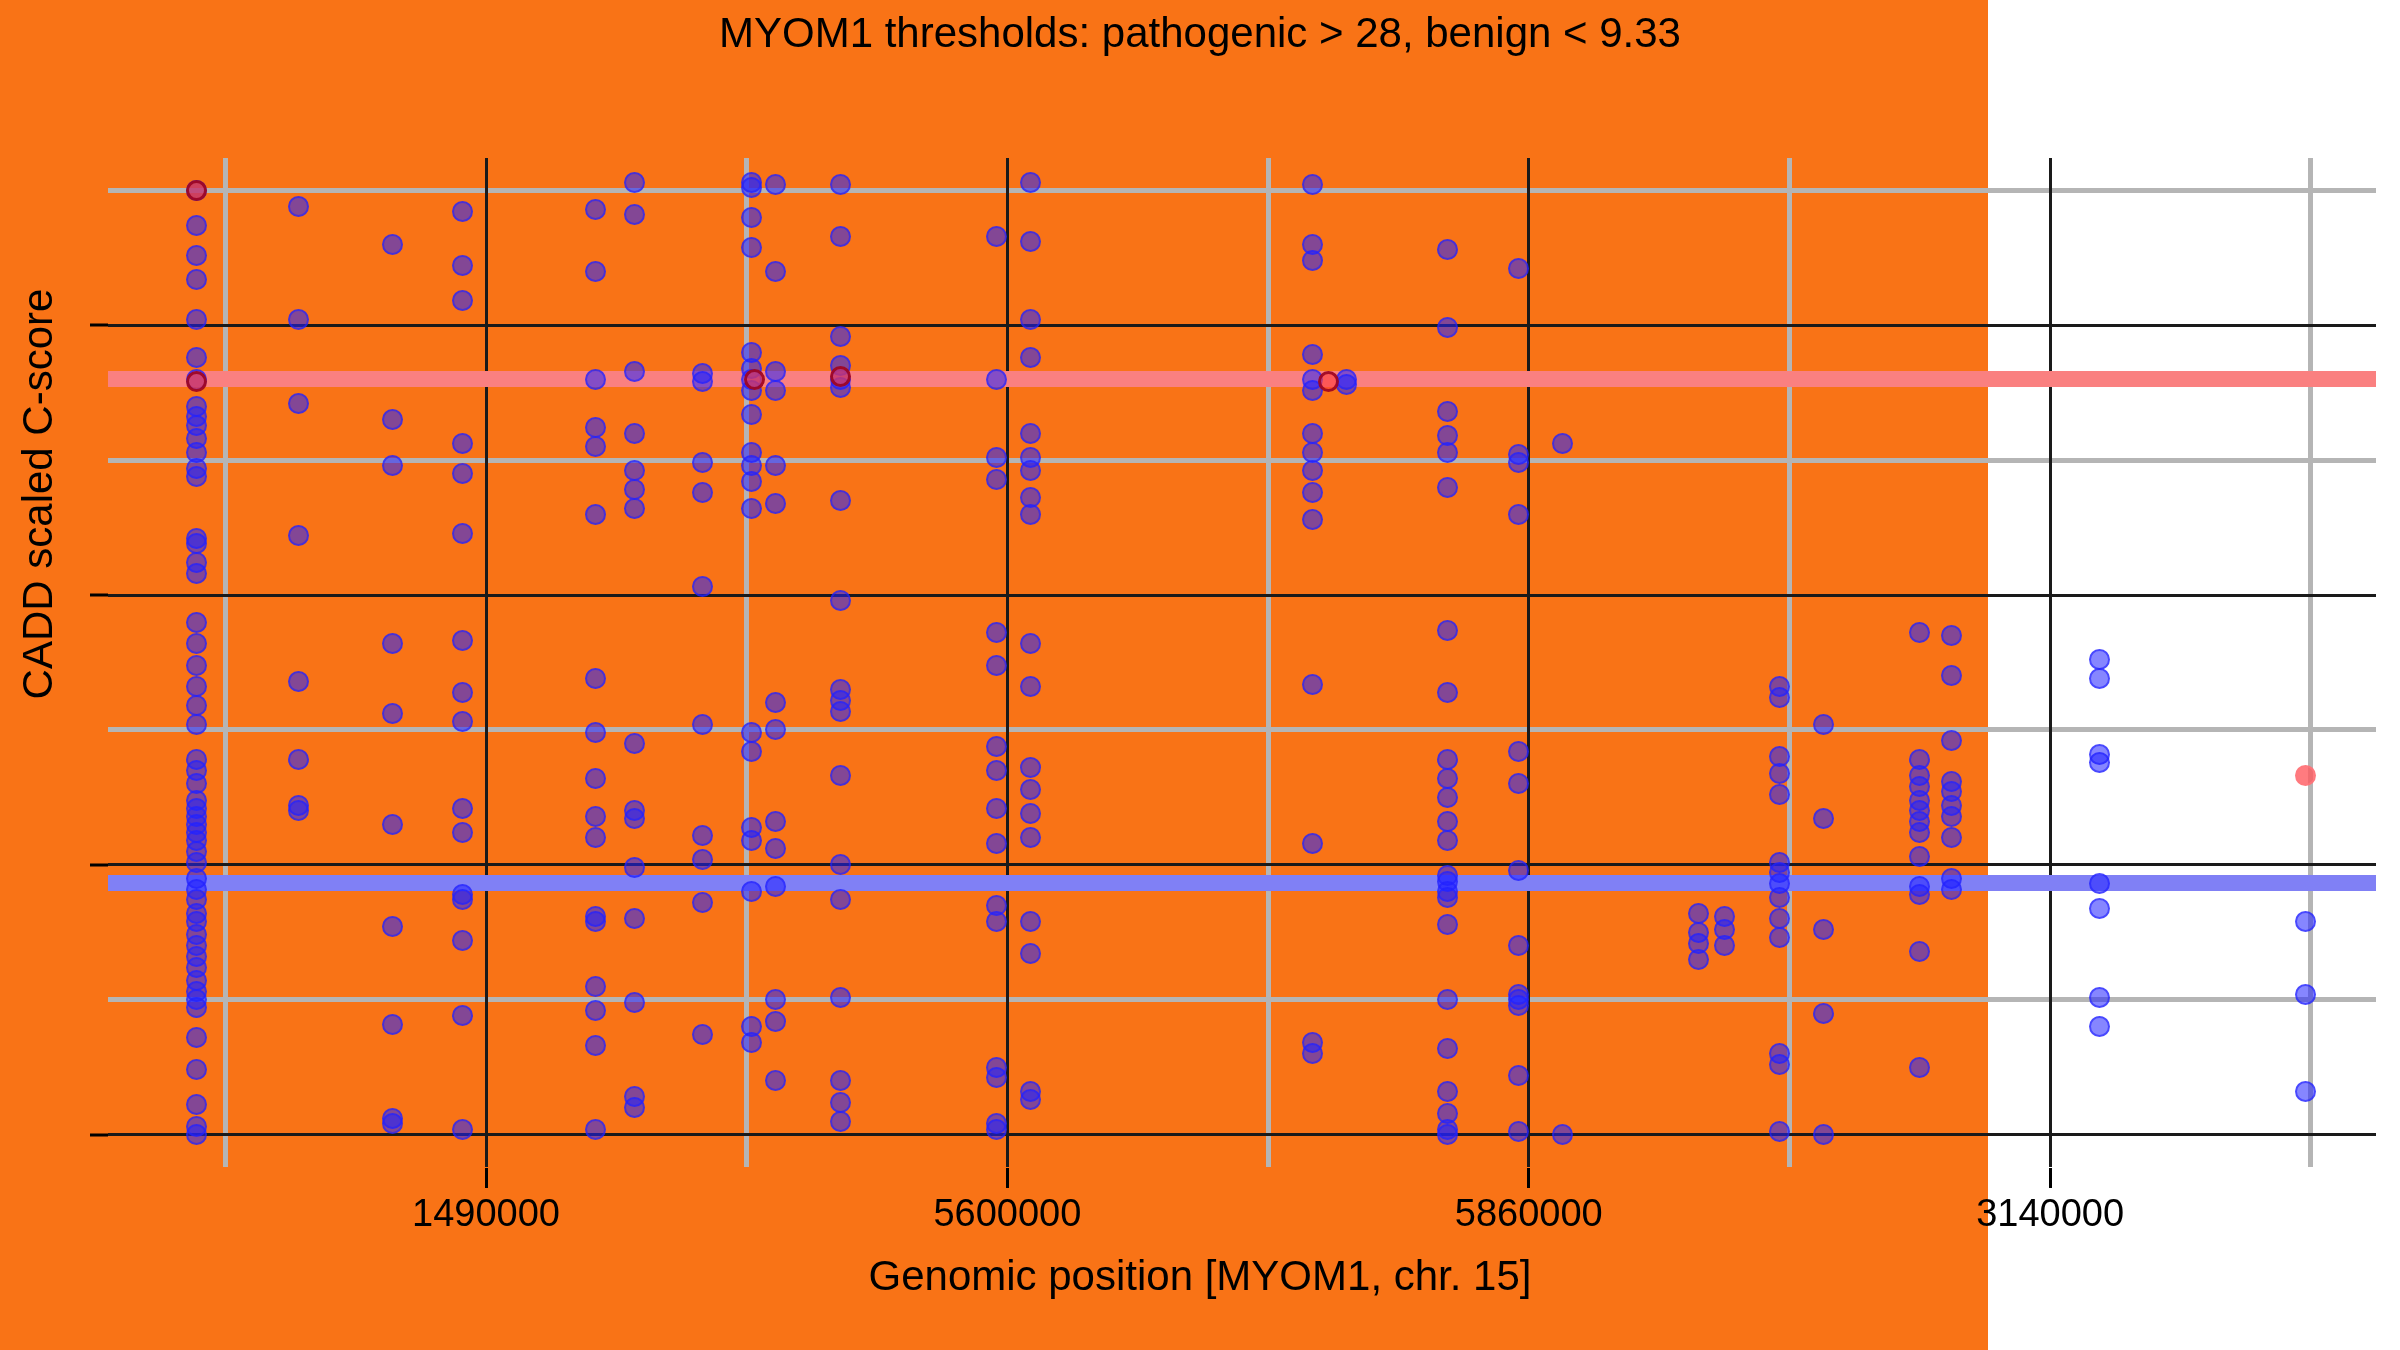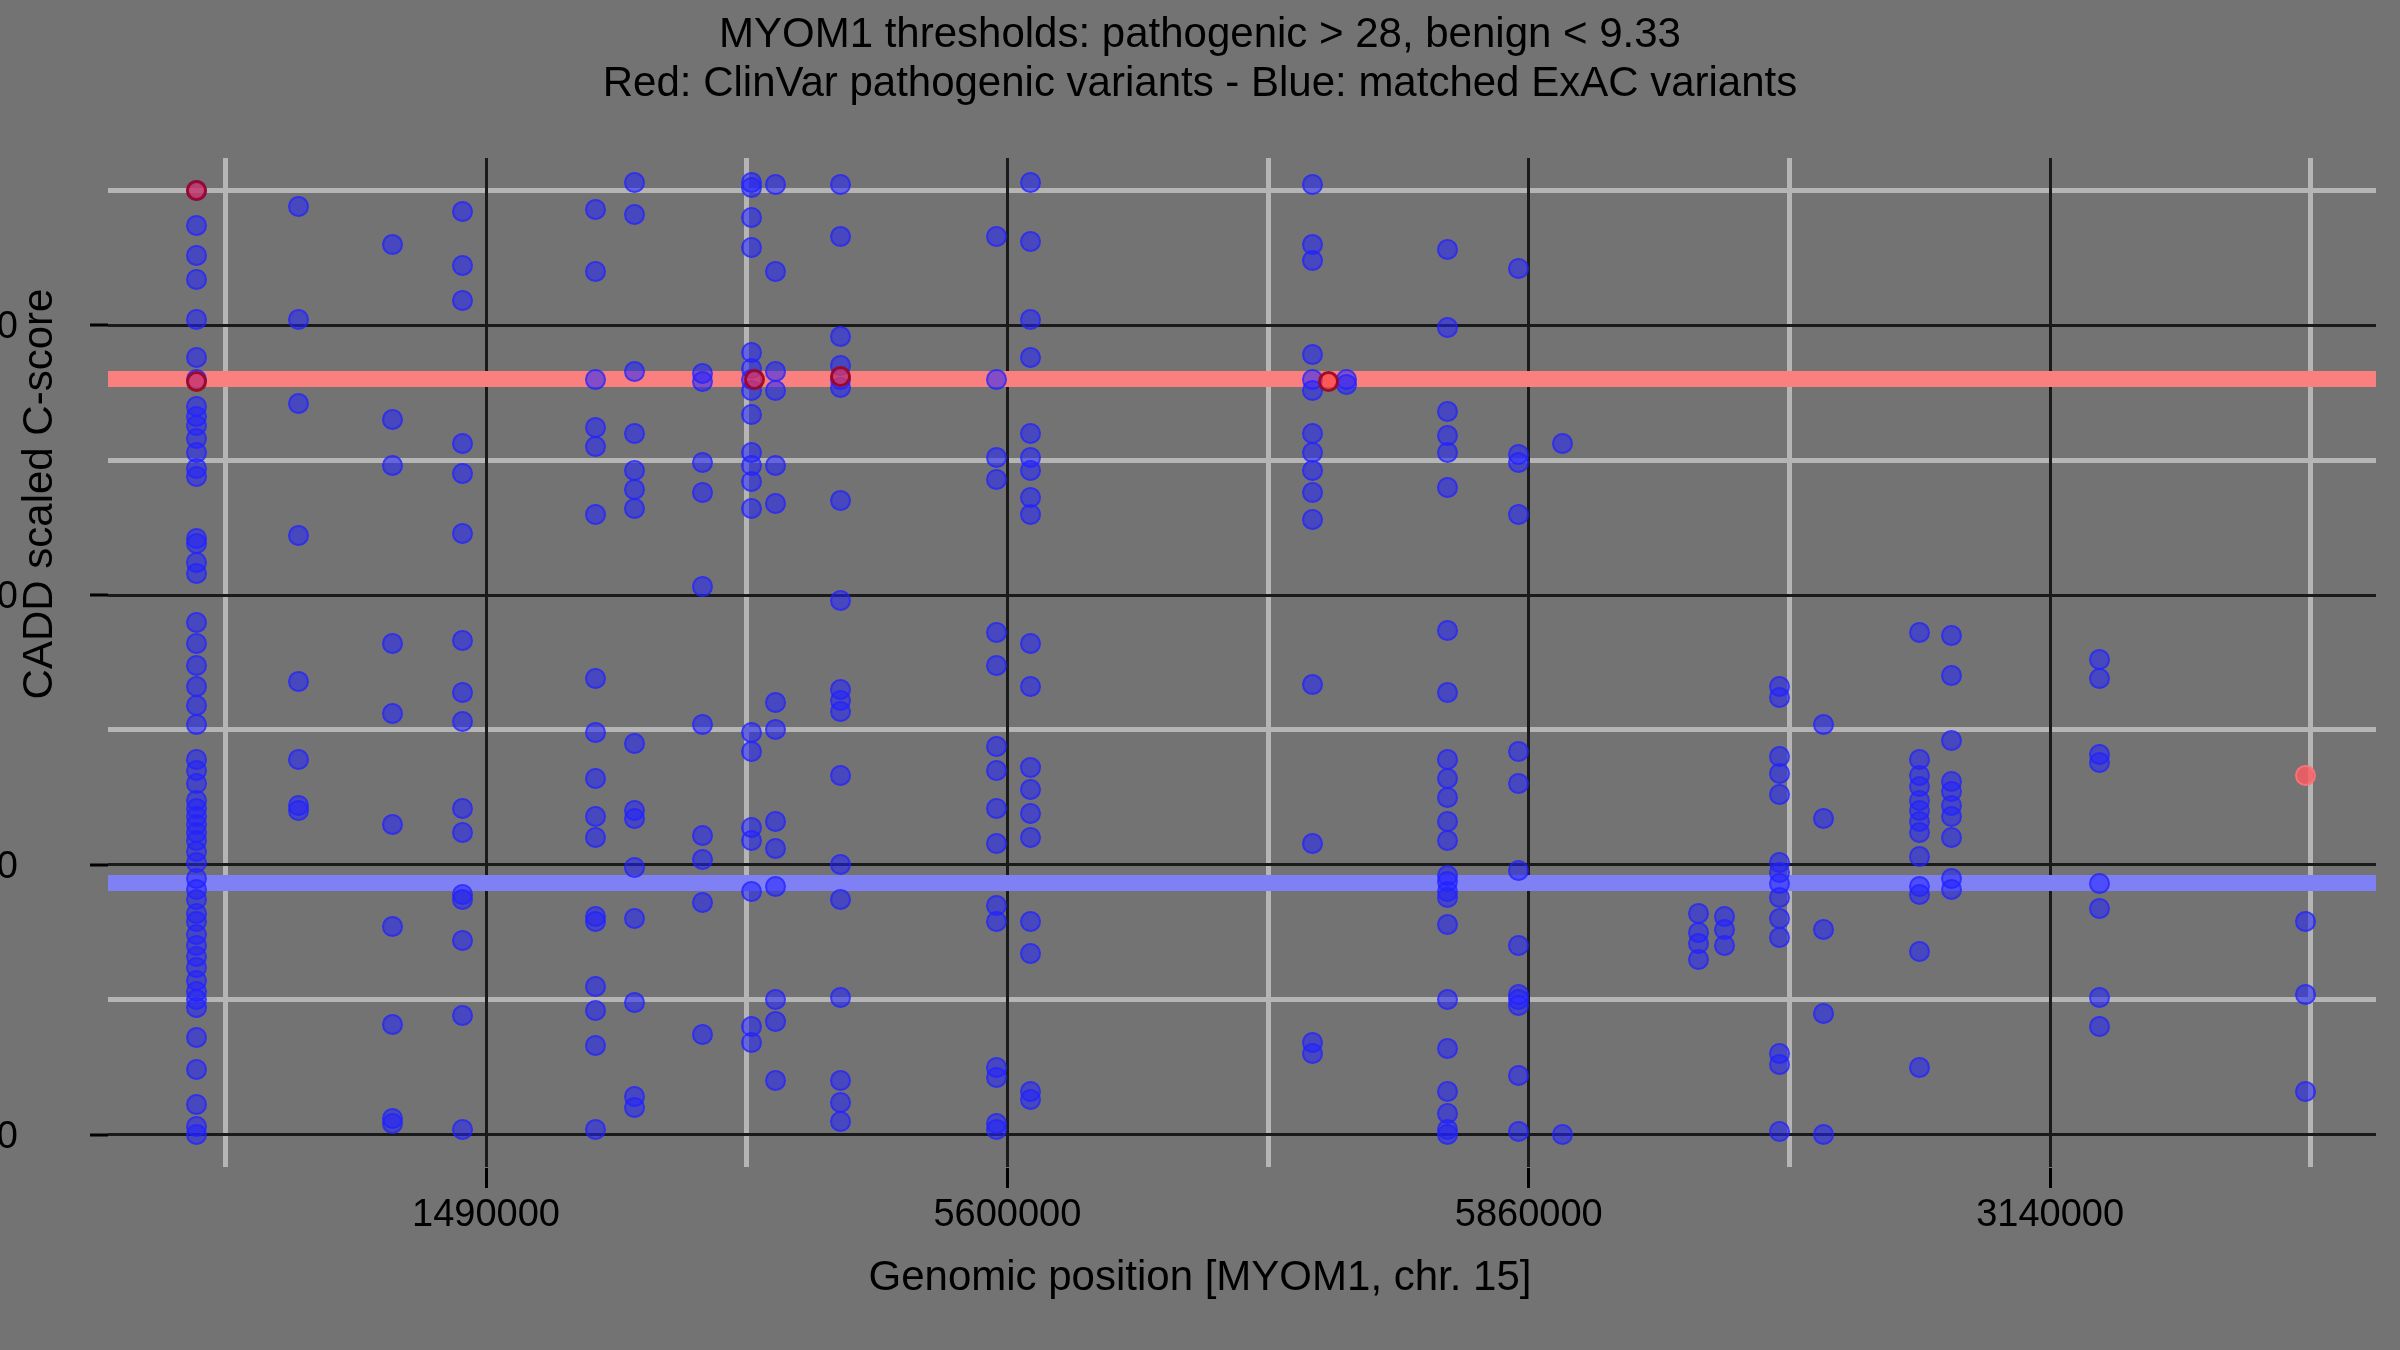--- a/index.html
+++ b/index.html
@@ -1,17 +1,17 @@
 <!DOCTYPE html>
 <html><head>
 <meta charset="utf-8">
 <style>
   html,body{margin:0;padding:0;background:#ffffff;}
   body{width:2400px;height:1350px;font-family:"Liberation Sans",sans-serif;overflow:hidden;}
-  #root{position:relative;width:2400px;height:1350px;background:#737373;}
+  #root{position:relative;width:1988px;height:1350px;background:#f97316;}
 
   .title-block{position:absolute;left:0;top:8px;width:2400px;text-align:center;}
   .title-line{font-size:42px;line-height:49px;color:#000;white-space:nowrap;}
 
   
   #plot{position:absolute;left:108px;top:158px;width:2268px;height:1009px;}
   #plotclip{position:absolute;left:0;top:0;width:100%;height:100%;overflow:hidden;}
 
   .grid-h{position:absolute;left:0;width:100%;height:5px;background:#b5b5b5;}
   .grid-h.major{height:3px;background:#1a1a1a;}
@@ -38,21 +38,20 @@
   #xlabel{position:absolute;left:0;top:1252px;width:2400px;text-align:center;
           font-size:42px;color:#000;white-space:nowrap;}
 </style>
 </head>
 <body>
 
 <div id="root">
 
   <div class="title-block">
     <div class="title-line">MYOM1 thresholds: pathogenic &gt; 28, benign &lt; 9.33</div>
-    <div class="title-line">Red: ClinVar pathogenic variants - Blue: matched ExAC variants</div>
   </div>
 
   <div id="plot">
     <div id="plotclip">
       <div id="gridlayer">
           <div class="grid-h" style="top: 839.233px; background: rgb(181, 181, 181);"></div>
           <div class="grid-h" style="top: 569.447px; background: rgb(181, 181, 181);"></div>
           <div class="grid-h" style="top: 299.66px; background: rgb(181, 181, 181);"></div>
           <div class="grid-h" style="top: 29.8743px; background: rgb(181, 181, 181);"></div>
           <div class="grid-v" style="left: 114.81px; background: rgb(181, 181, 181);"></div>

